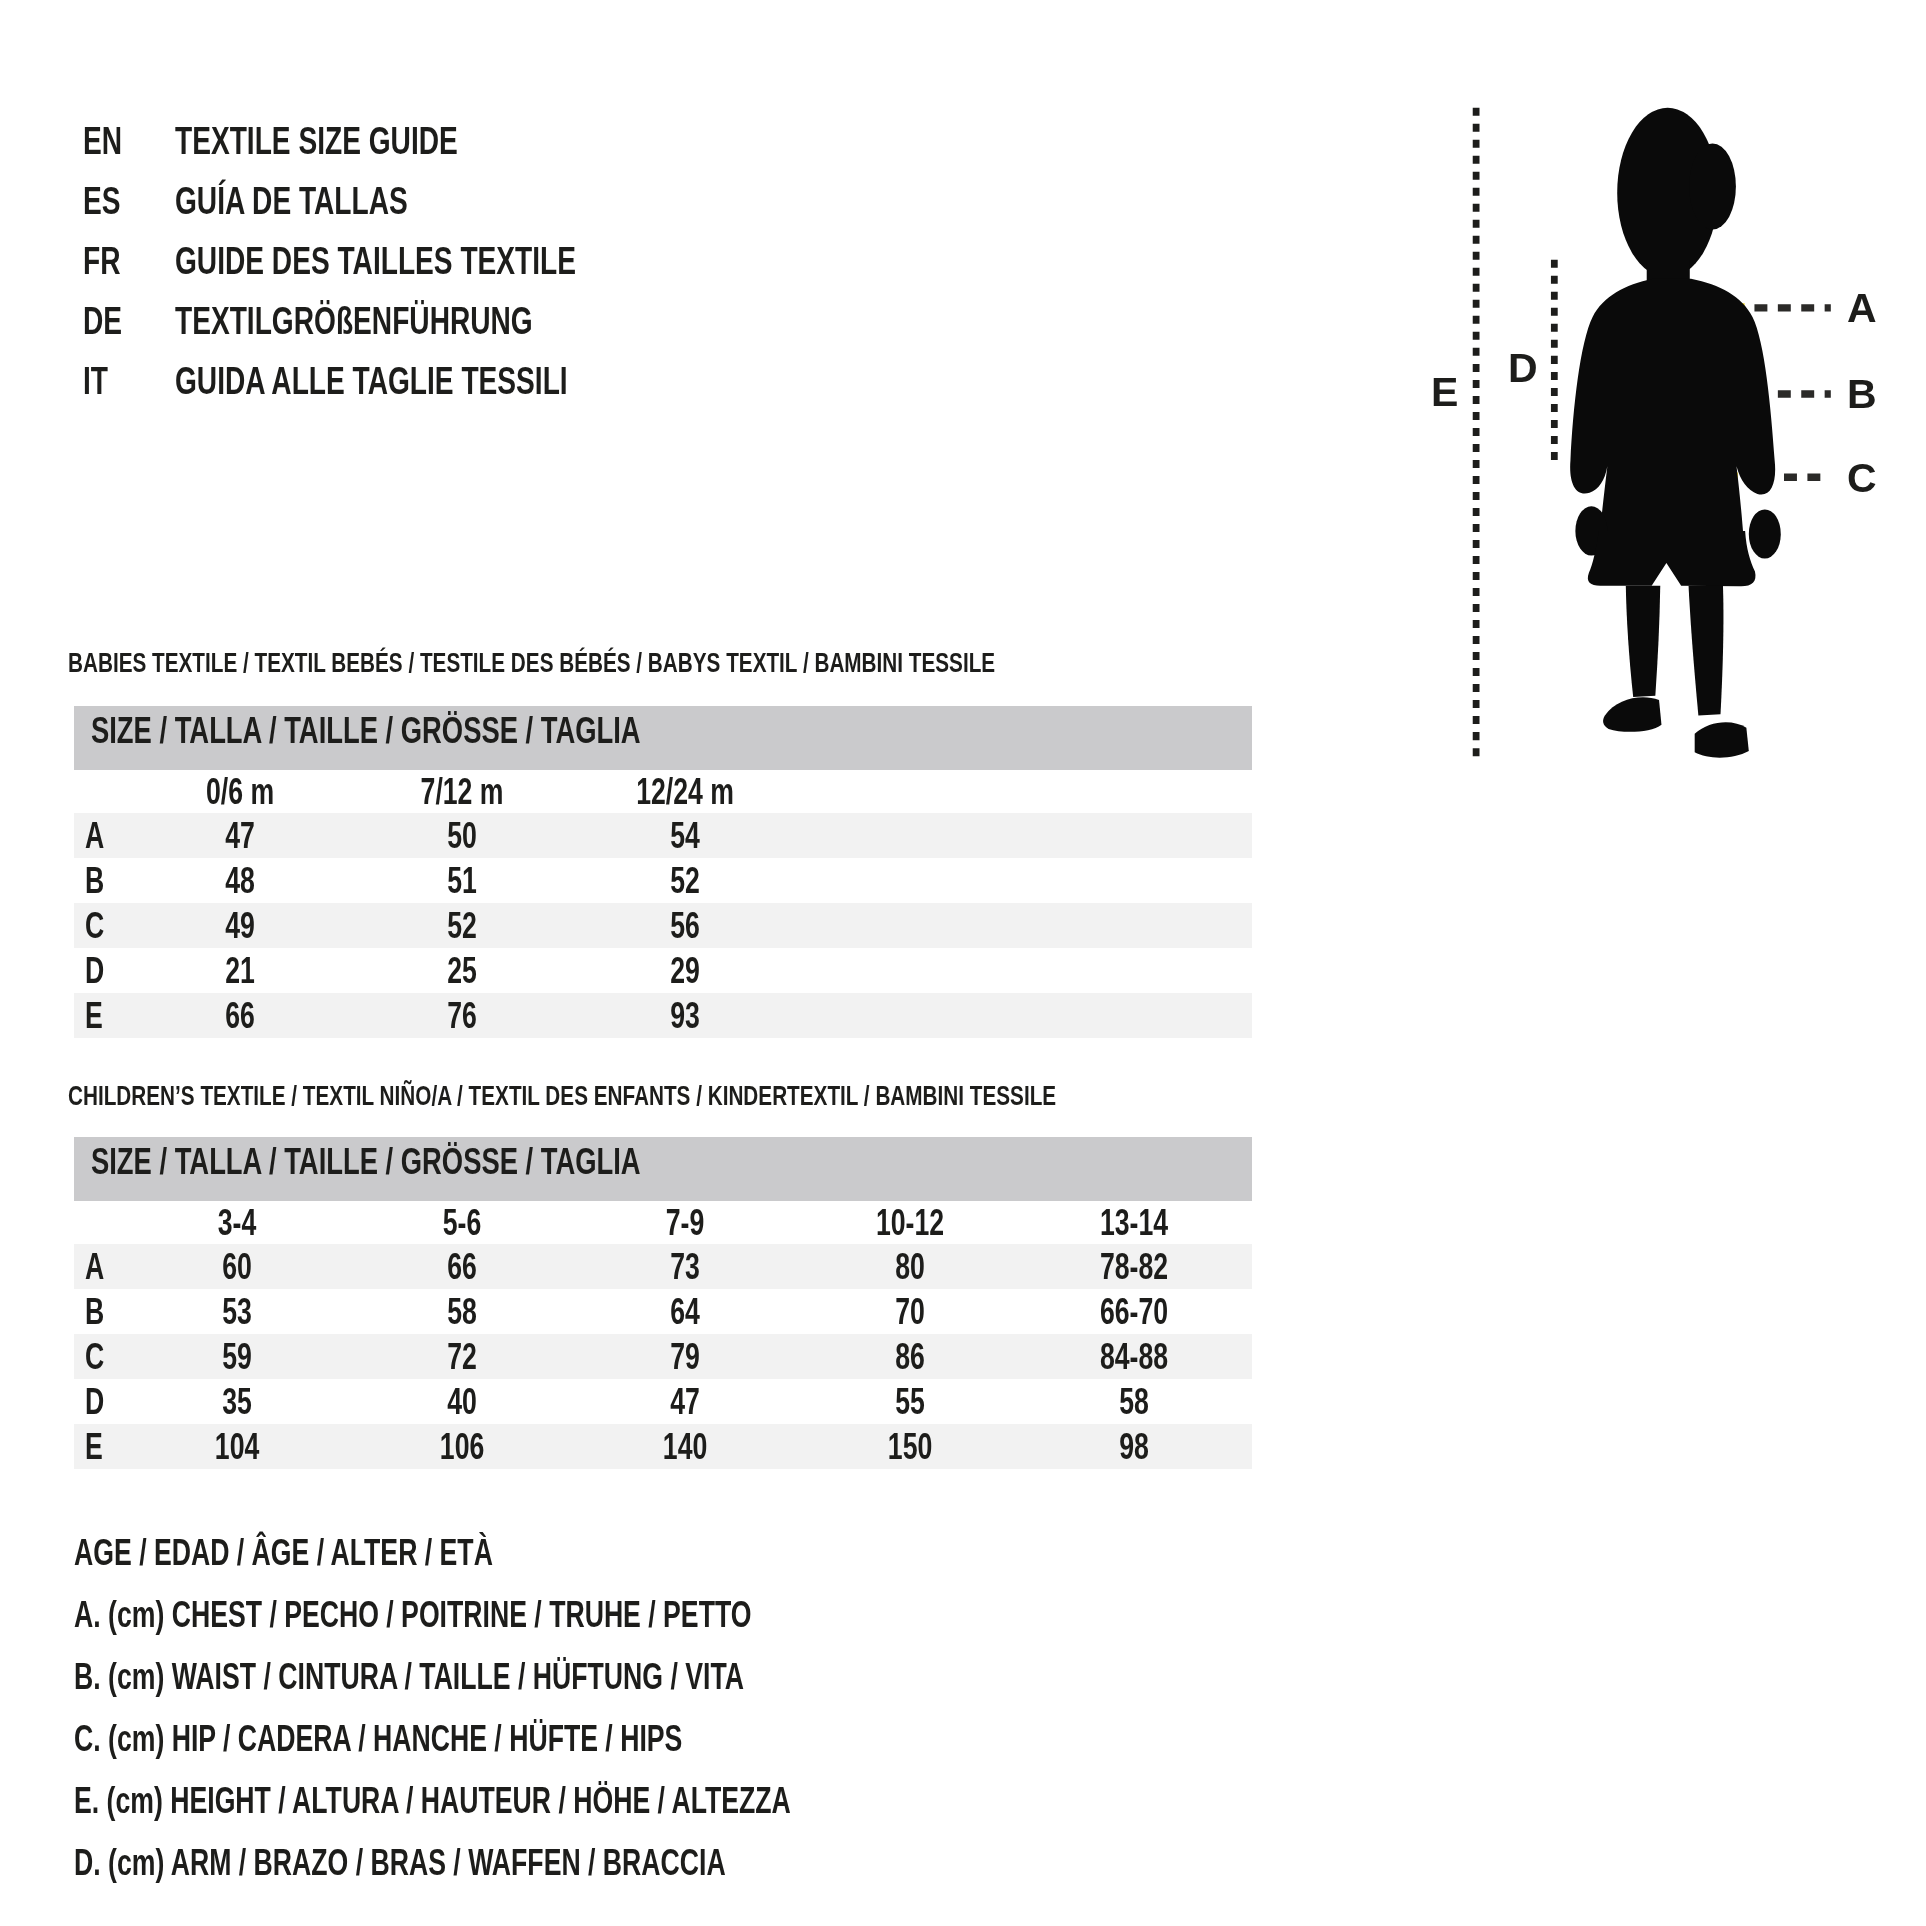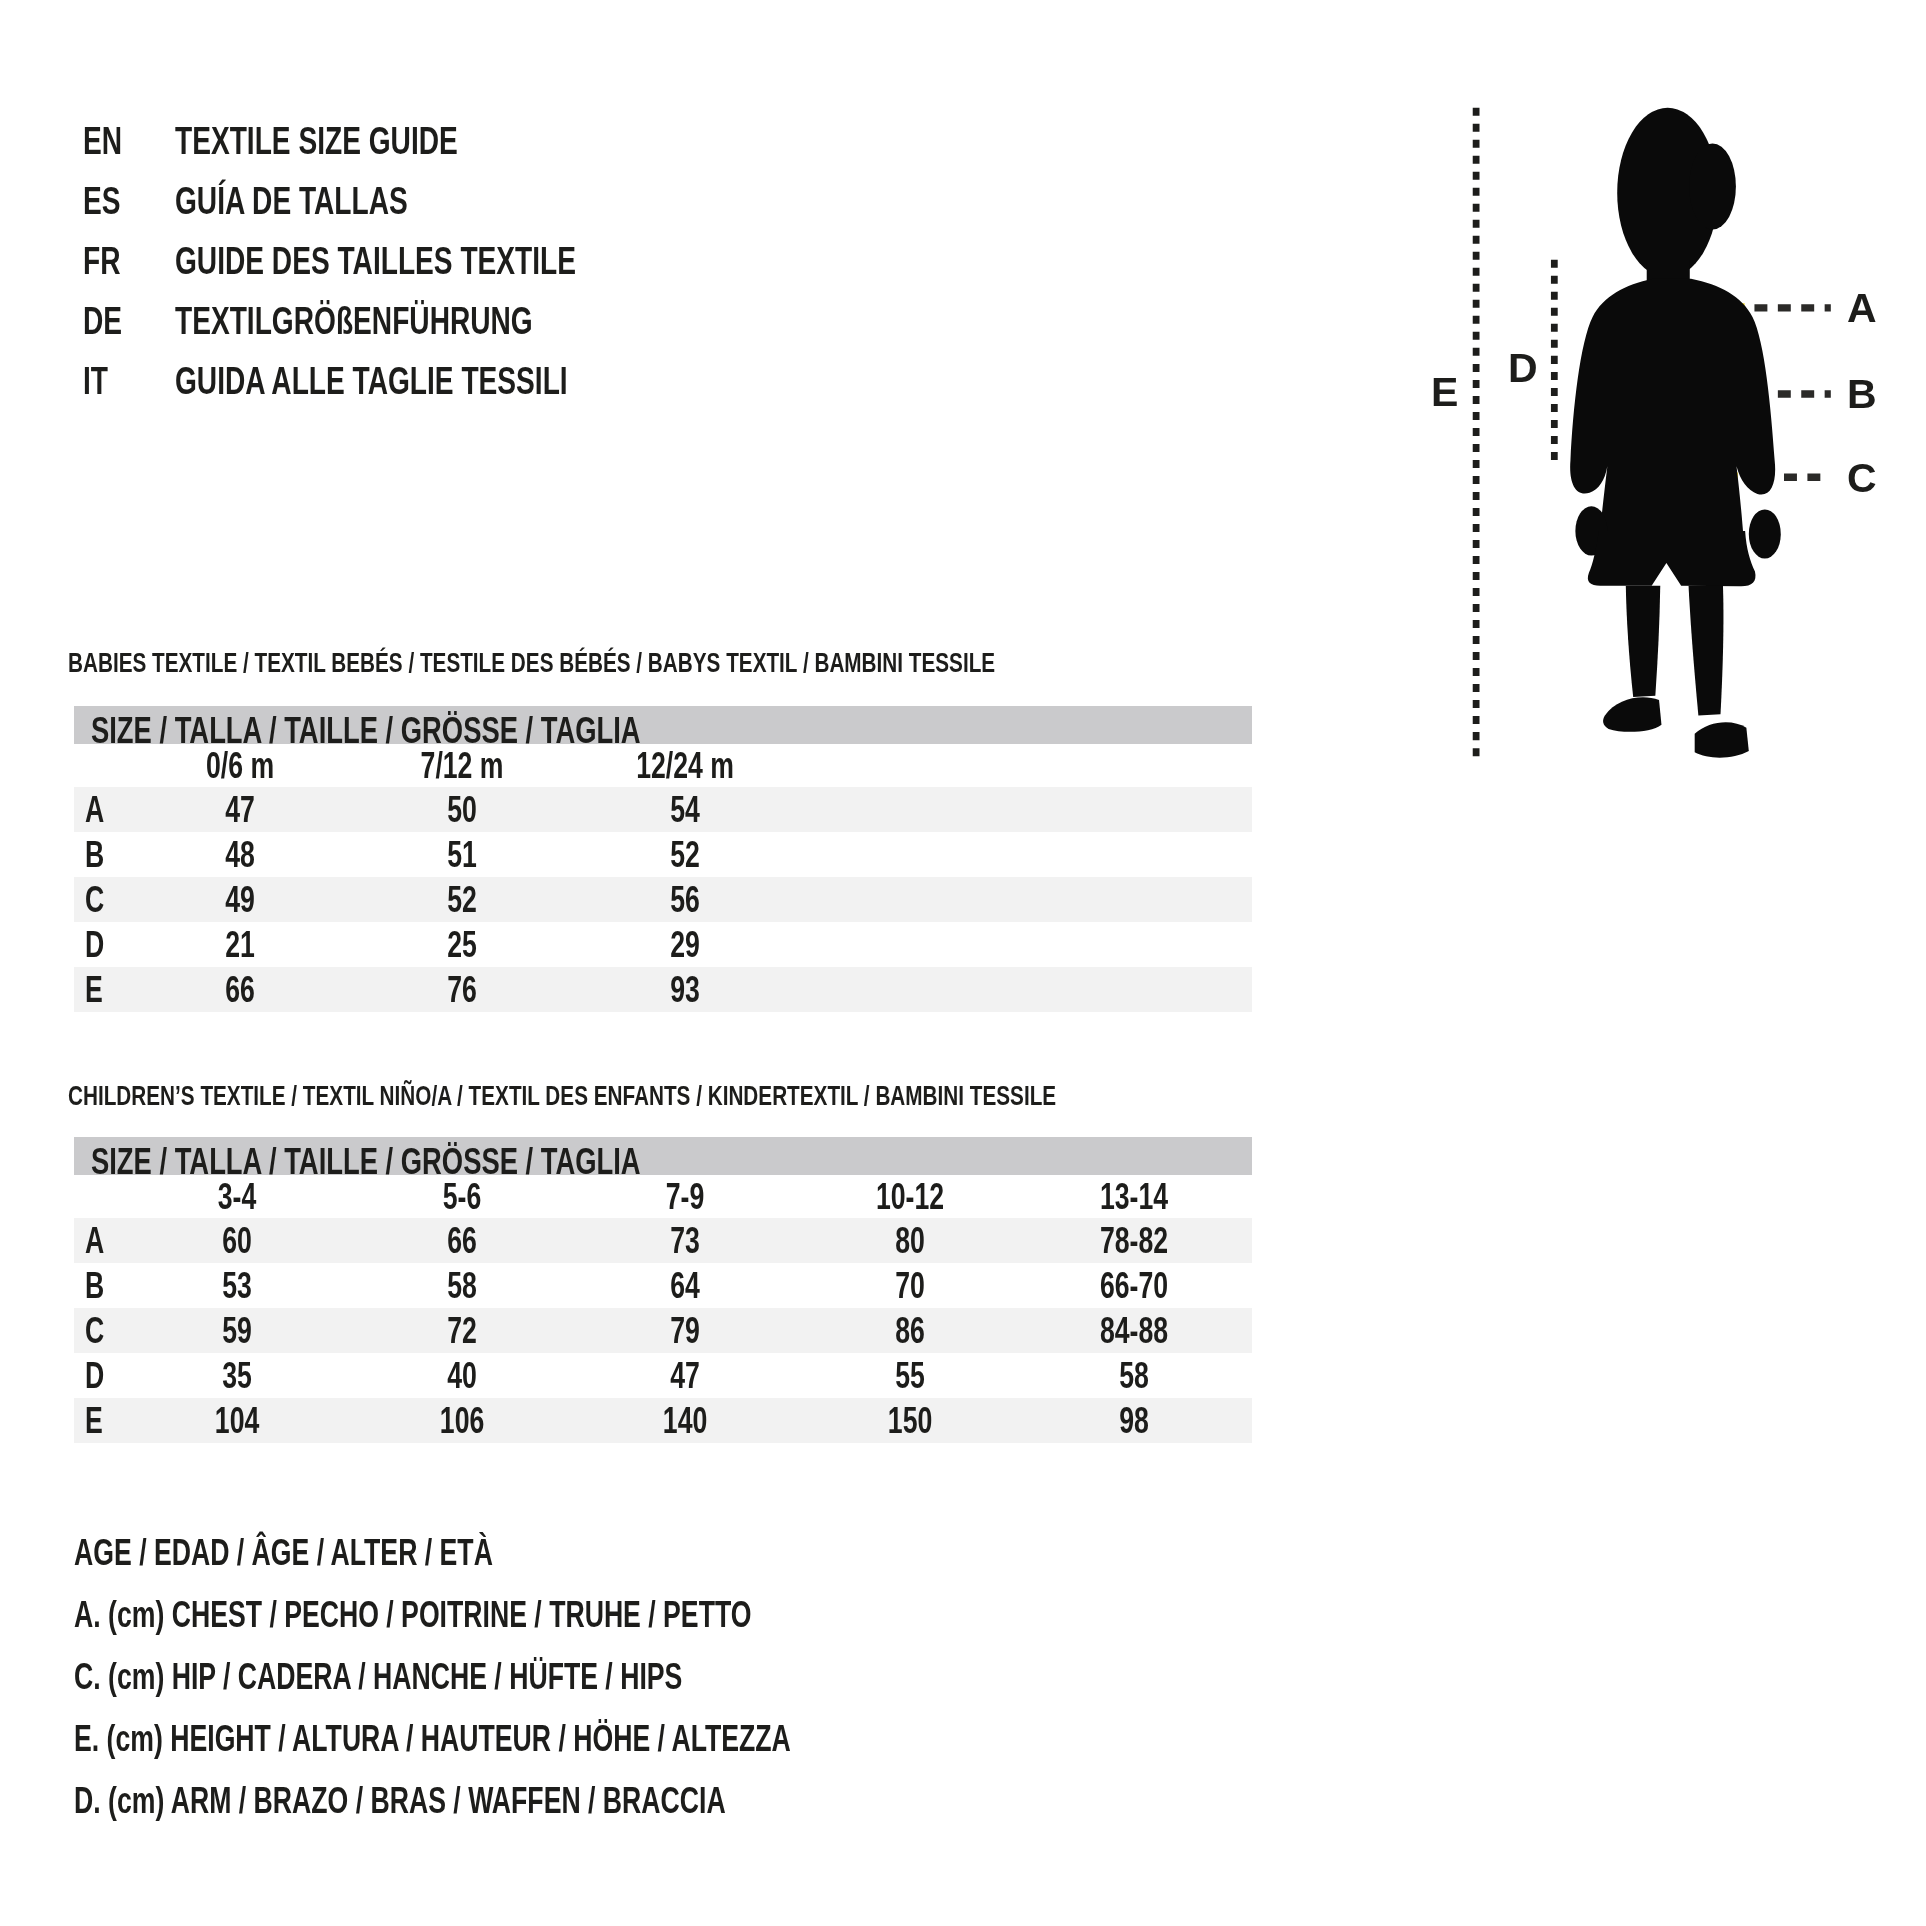--- a/index.html
+++ b/index.html
@@ -21,21 +21,21 @@
   .cz.c{transform-origin:50% 50%;}
   
   .langs{position:absolute;left:83px;top:111px;}
   .lang-row{position:relative;height:60px;line-height:60px;font-size:38px;}
   .lang-code{position:absolute;left:0;top:0;}
   .lang-title{position:absolute;left:92px;top:0;}
   
   .heading{position:absolute;left:68px;height:37px;line-height:37px;font-size:28px;}
   
   .stable{position:absolute;left:74px;width:1178px;}
-  .size-bar{position:relative;width:1178px;height:38px;line-height:49px;background:var(--bar-gray);font-size:37px;}
+  .size-bar{position:relative;width:1178px;height:64px;line-height:49px;background:var(--bar-gray);font-size:37px;}
   .size-bar .cz{margin-left:17px;}
   .trow{position:relative;width:1178px;height:45px;line-height:45px;font-size:36px;}
   .trow.striped{background:var(--stripe-gray);}
   .trow.hdr{background:transparent;height:43px;line-height:43px;}
   .rlabel{position:absolute;left:11px;top:0;}
   .val{position:absolute;top:0;width:197px;text-align:center;}
   
   .legend{position:absolute;left:74px;top:1522px;}
   .legend-line{position:relative;height:62px;line-height:62px;font-size:36px;}
   
@@ -232,19 +232,20 @@
       <span class="val" style="left:290px;"><span class="cz c">106</span></span>
       <span class="val" style="left:513px;"><span class="cz c">140</span></span>
       <span class="val" style="left:738px;"><span class="cz c">150</span></span>
       <span class="val" style="left:962px;"><span class="cz c">98</span></span>
     </div>
   </div>
 
   <section class="legend">
     <div class="legend-line"><span class="cz">AGE / EDAD / ÂGE / ALTER / ETÀ</span></div>
     <div class="legend-line"><span class="cz">A. (cm) CHEST / PECHO / POITRINE / TRUHE / PETTO</span></div>
+    <div class="legend-line"><span class="cz">B. (cm) WAIST / CINTURA / TAILLE / HÜFTUNG / VITA</span></div>
     <div class="legend-line"><span class="cz">C. (cm) HIP / CADERA / HANCHE / HÜFTE / HIPS</span></div>
     <div class="legend-line"><span class="cz">E. (cm) HEIGHT / ALTURA / HAUTEUR / HÖHE / ALTEZZA</span></div>
     <div class="legend-line"><span class="cz">D. (cm) ARM / BRAZO / BRAS / WAFFEN / BRACCIA</span></div>
   </section>
 
 </div>
 
 
 </body></html>

